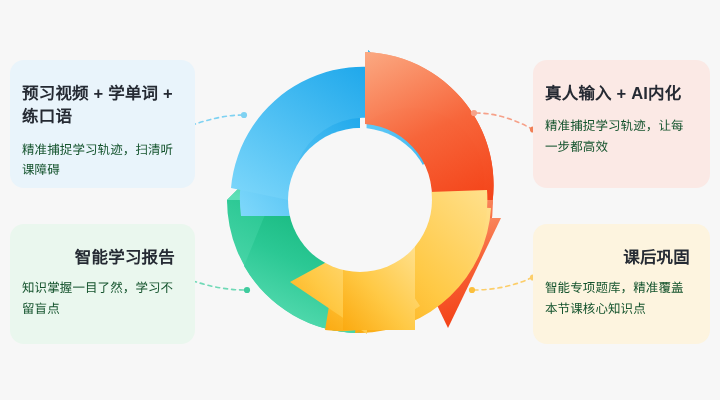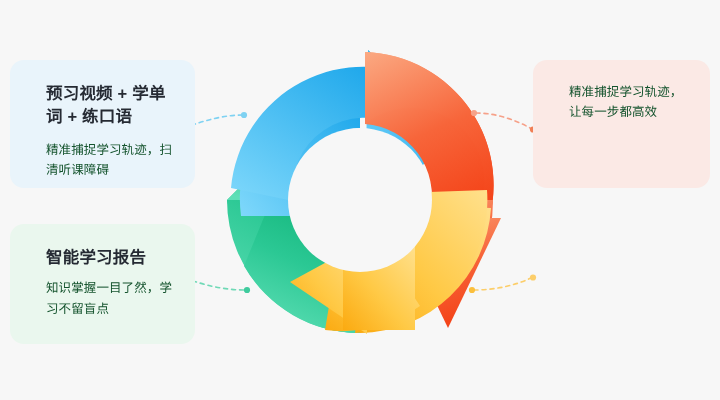--- a/index.html
+++ b/index.html
@@ -18,21 +18,21 @@
     width: 720px;
     height: 400px;
     background: #f7f7f7;
   }
 
   
   .card {
     position: absolute;
     box-sizing: border-box;
     border-radius: 14px;
-    padding: 22px 20px 20px 36px;
+    padding: 22px 20px 20px 12px;
   }
   .card-title {
     margin: 0 0 11px 0;
     font-size: 16.5px;
     font-weight: bold;
     line-height: 1.42;
     color: #252a33;
     letter-spacing: 0.2px;
   }
   .card-desc {
@@ -42,21 +42,21 @@
     color: #14532d;
     letter-spacing: 0.1px;
   }
 
   .card-tl { left: 10px;  top: 60px;  width: 185px; height: 128px; background: #e9f4fb; }
   .card-tr { left: 533px; top: 60px;  width: 177px; height: 128px; background: #fbe9e5; }
   .card-bl { left: 10px;  top: 224px; width: 185px; height: 120px; background: #eaf7ee; }
   .card-br { left: 533px; top: 224px; width: 177px; height: 120px; background: #fdf4df; }
 
   .card-bl .card-title,
-  .card-br .card-title { margin-bottom: 9px; }
+  .card-br .card-title { margin-bottom: 9px; text-align: right; }
 
   
   .connectors {
     position: absolute;
     left: 0;
     top: 0;
     width: 720px;
     height: 400px;
     pointer-events: none;
   }
@@ -207,22 +207,27 @@
       <circle cx="533" cy="277.5" r="3.1" fill="#fcce6a"></circle>
     </g>
   </svg>
 
   <div class="card card-tl">
     <p class="card-title">预习视频 + 学单词 + 练口语</p>
     <p class="card-desc">精准捕捉学习轨迹，扫清听课障碍</p>
   </div>
 
   <div class="card card-tr">
+    <p class="card-title">真人输入 + AI内化</p>
     <p class="card-desc">精准捕捉学习轨迹，让每一步都高效</p>
   </div>
 
   <div class="card card-bl">
     <p class="card-title">智能学习报告</p>
     <p class="card-desc">知识掌握一目了然，学习不留盲点</p>
   </div>
 
+  <div class="card card-br">
+    <p class="card-title">课后巩固</p>
+    <p class="card-desc">智能专项题库，精准覆盖本节课核心知识点</p>
+  </div>
 
 </div>
 
 </body></html>

